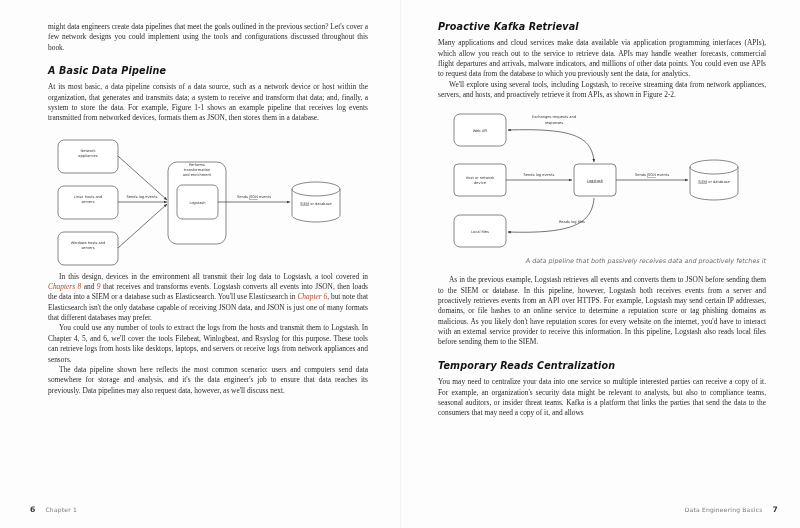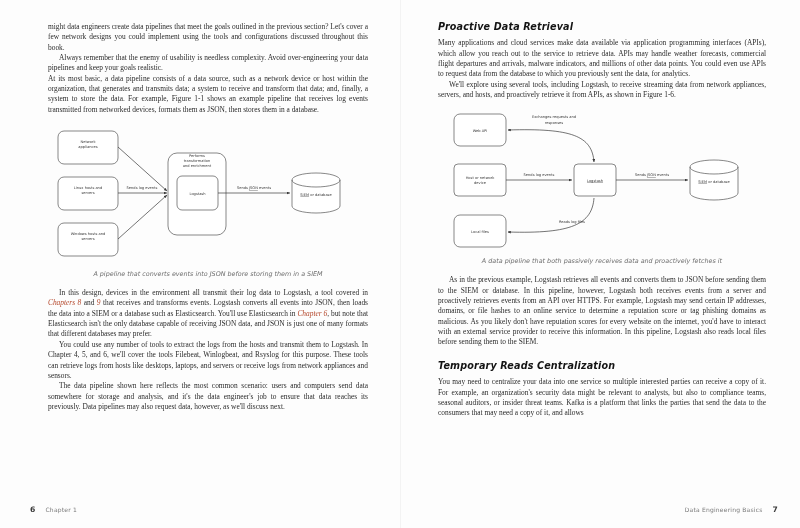--- a/index.html
+++ b/index.html
@@ -60,21 +60,21 @@
     text-decoration: none;
     font-style: italic;
   }
 
   .caption {
     font-family: "DejaVu Sans", sans-serif;
     font-style: italic;
     font-size: 6.4px;
     color: #6e6e6e;
     margin: 7px 0 9px 0;
-    text-align: center;
+    text-align: right;
     line-height: 9px;
   }
 
   .figure {
     position: relative;
     margin: 10px 0 0 0;
   }
   .fig1 { width: 345px; height: 138px; margin-left: -12px; }
   .fig2 { width: 350px; height: 140px; margin-left: -6px; }
 
@@ -118,22 +118,22 @@
 </style>
 </head>
 <body>
 
 <div class="spread">
 
   <div class="page page-left">
     <div class="col">
 
       <p class="noindent">might data engineers create data pipelines that meet the goals outlined in the previous section? Let's cover a few network designs you could implement using the tools and configurations discussed throughout this book.</p>
-      <p>Always remember that the enemy of usability is needless complexity. Avoid over-engineering your data pipelines and keep your goals realistic.</p>
-
+
+      <h2 class="sec">A Basic Data Pipeline</h2>
 
       <p class="noindent">At its most basic, a data pipeline consists of a data source, such as a network device or host within the organization, that generates and transmits data; a system to receive and transform that data; and, finally, a system to store the data. For example, Figure 1-1 shows an example pipeline that receives log events transmitted from networked devices, formats them as JSON, then stores them in a database.</p>
 
       <div class="figure fig1">
         <svg viewBox="0 0 345 138" width="345" height="138">
           <defs>
             <marker id="ah" markerWidth="5" markerHeight="5" refX="4.4" refY="2" orient="auto">
               <path d="M0,0 L4.6,2 L0,4 z" fill="#3a3a3a"></path>
             </marker>
             <marker id="ah2" markerWidth="5" markerHeight="5" refX="4.4" refY="2" orient="auto">
@@ -169,41 +169,40 @@
           <path d="M82,114 L131,70" fill="none" stroke="#3a3a3a" stroke-width="0.7" marker-end="url(#ah)"></path>
           <text class="edgetext" x="106" y="64" text-anchor="middle">Sends log events</text>
 
           <path d="M182,68 L254,68" fill="none" stroke="#3a3a3a" stroke-width="0.7" marker-end="url(#ah)"></path>
           <text class="edgetext" x="218" y="64" text-anchor="middle">
             <tspan>Sends </tspan><tspan class="uline">JSON</tspan><tspan> events</tspan>
           </text>
         </svg>
       </div>
 
-      <div class="caption">A pipeline that converts events into JSON before storing them in a SIEM</div>
 
       <p><span>In this design, devices in the environment all transmit their log data to Logstash, a tool covered in </span><a class="xref" href="#">Chapters 8</a><span> and </span><a class="xref" href="#">9</a><span> that receives and transforms events. Logstash converts all events into JSON, then loads the data into a SIEM or a database such as Elasticsearch. You'll use Elasticsearch in </span><a class="xref" href="#">Chapter 6</a><span>, but note that Elasticsearch isn't the only database capable of receiving JSON data, and JSON is just one of many formats that different databases may prefer.</span></p>
 
       <p>You could use any number of tools to extract the logs from the hosts and transmit them to Logstash. In Chapter 4, 5, and 6, we'll cover the tools Filebeat, Winlogbeat, and Rsyslog for this purpose. These tools can retrieve logs from hosts like desktops, laptops, and servers or receive logs from network appliances and sensors.</p>
       <p>The data pipeline shown here reflects the most common scenario: users and computers send data somewhere for storage and analysis, and it's the data engineer's job to ensure that data reaches its previously. Data pipelines may also request data, however, as we'll discuss next.</p>
     </div>
 
     <div class="footer footer-left">
       <span class="folio">6</span>
       <span>Chapter 1</span>
     </div>
   </div>
 
   <div class="page page-right">
     <div class="col">
 
-      <h2 class="sec" style="margin-top:0">Proactive Data Retrieval</h2>
+      <h2 class="sec" style="margin-top:0">Proactive Kafka Retrieval</h2>
 
       <p class="noindent">Many applications and cloud services make data available via application programming interfaces (APIs), which allow you reach out to the service to retrieve data. APIs may handle weather forecasts, commercial flight departures and arrivals, malware indicators, and millions of other data points. You could even use APIs to request data from the database to which you previously sent the data, for analytics.</p>
-      <p>We'll explore using several tools, including Logstash, to receive streaming data from network appliances, servers, and hosts, and proactively retrieve it from APIs, as shown in Figure 1-6.</p>
+      <p>We'll explore using several tools, including Logstash, to receive streaming data from network appliances, servers, and hosts, and proactively retrieve it from APIs, as shown in Figure 2-2.</p>
 
       <div class="figure fig2">
         <svg viewBox="0 0 350 140" width="350" height="140">
           <defs>
             <marker id="bh" markerWidth="5" markerHeight="5" refX="4.4" refY="2" orient="auto">
               <path d="M0,0 L4.6,2 L0,4 z" fill="#3a3a3a"></path>
             </marker>
             <marker id="bhs" markerWidth="5" markerHeight="5" refX="0.6" refY="2" orient="auto">
               <path d="M4.6,0 L0,2 L4.6,4 z" fill="#3a3a3a"></path>
             </marker>

